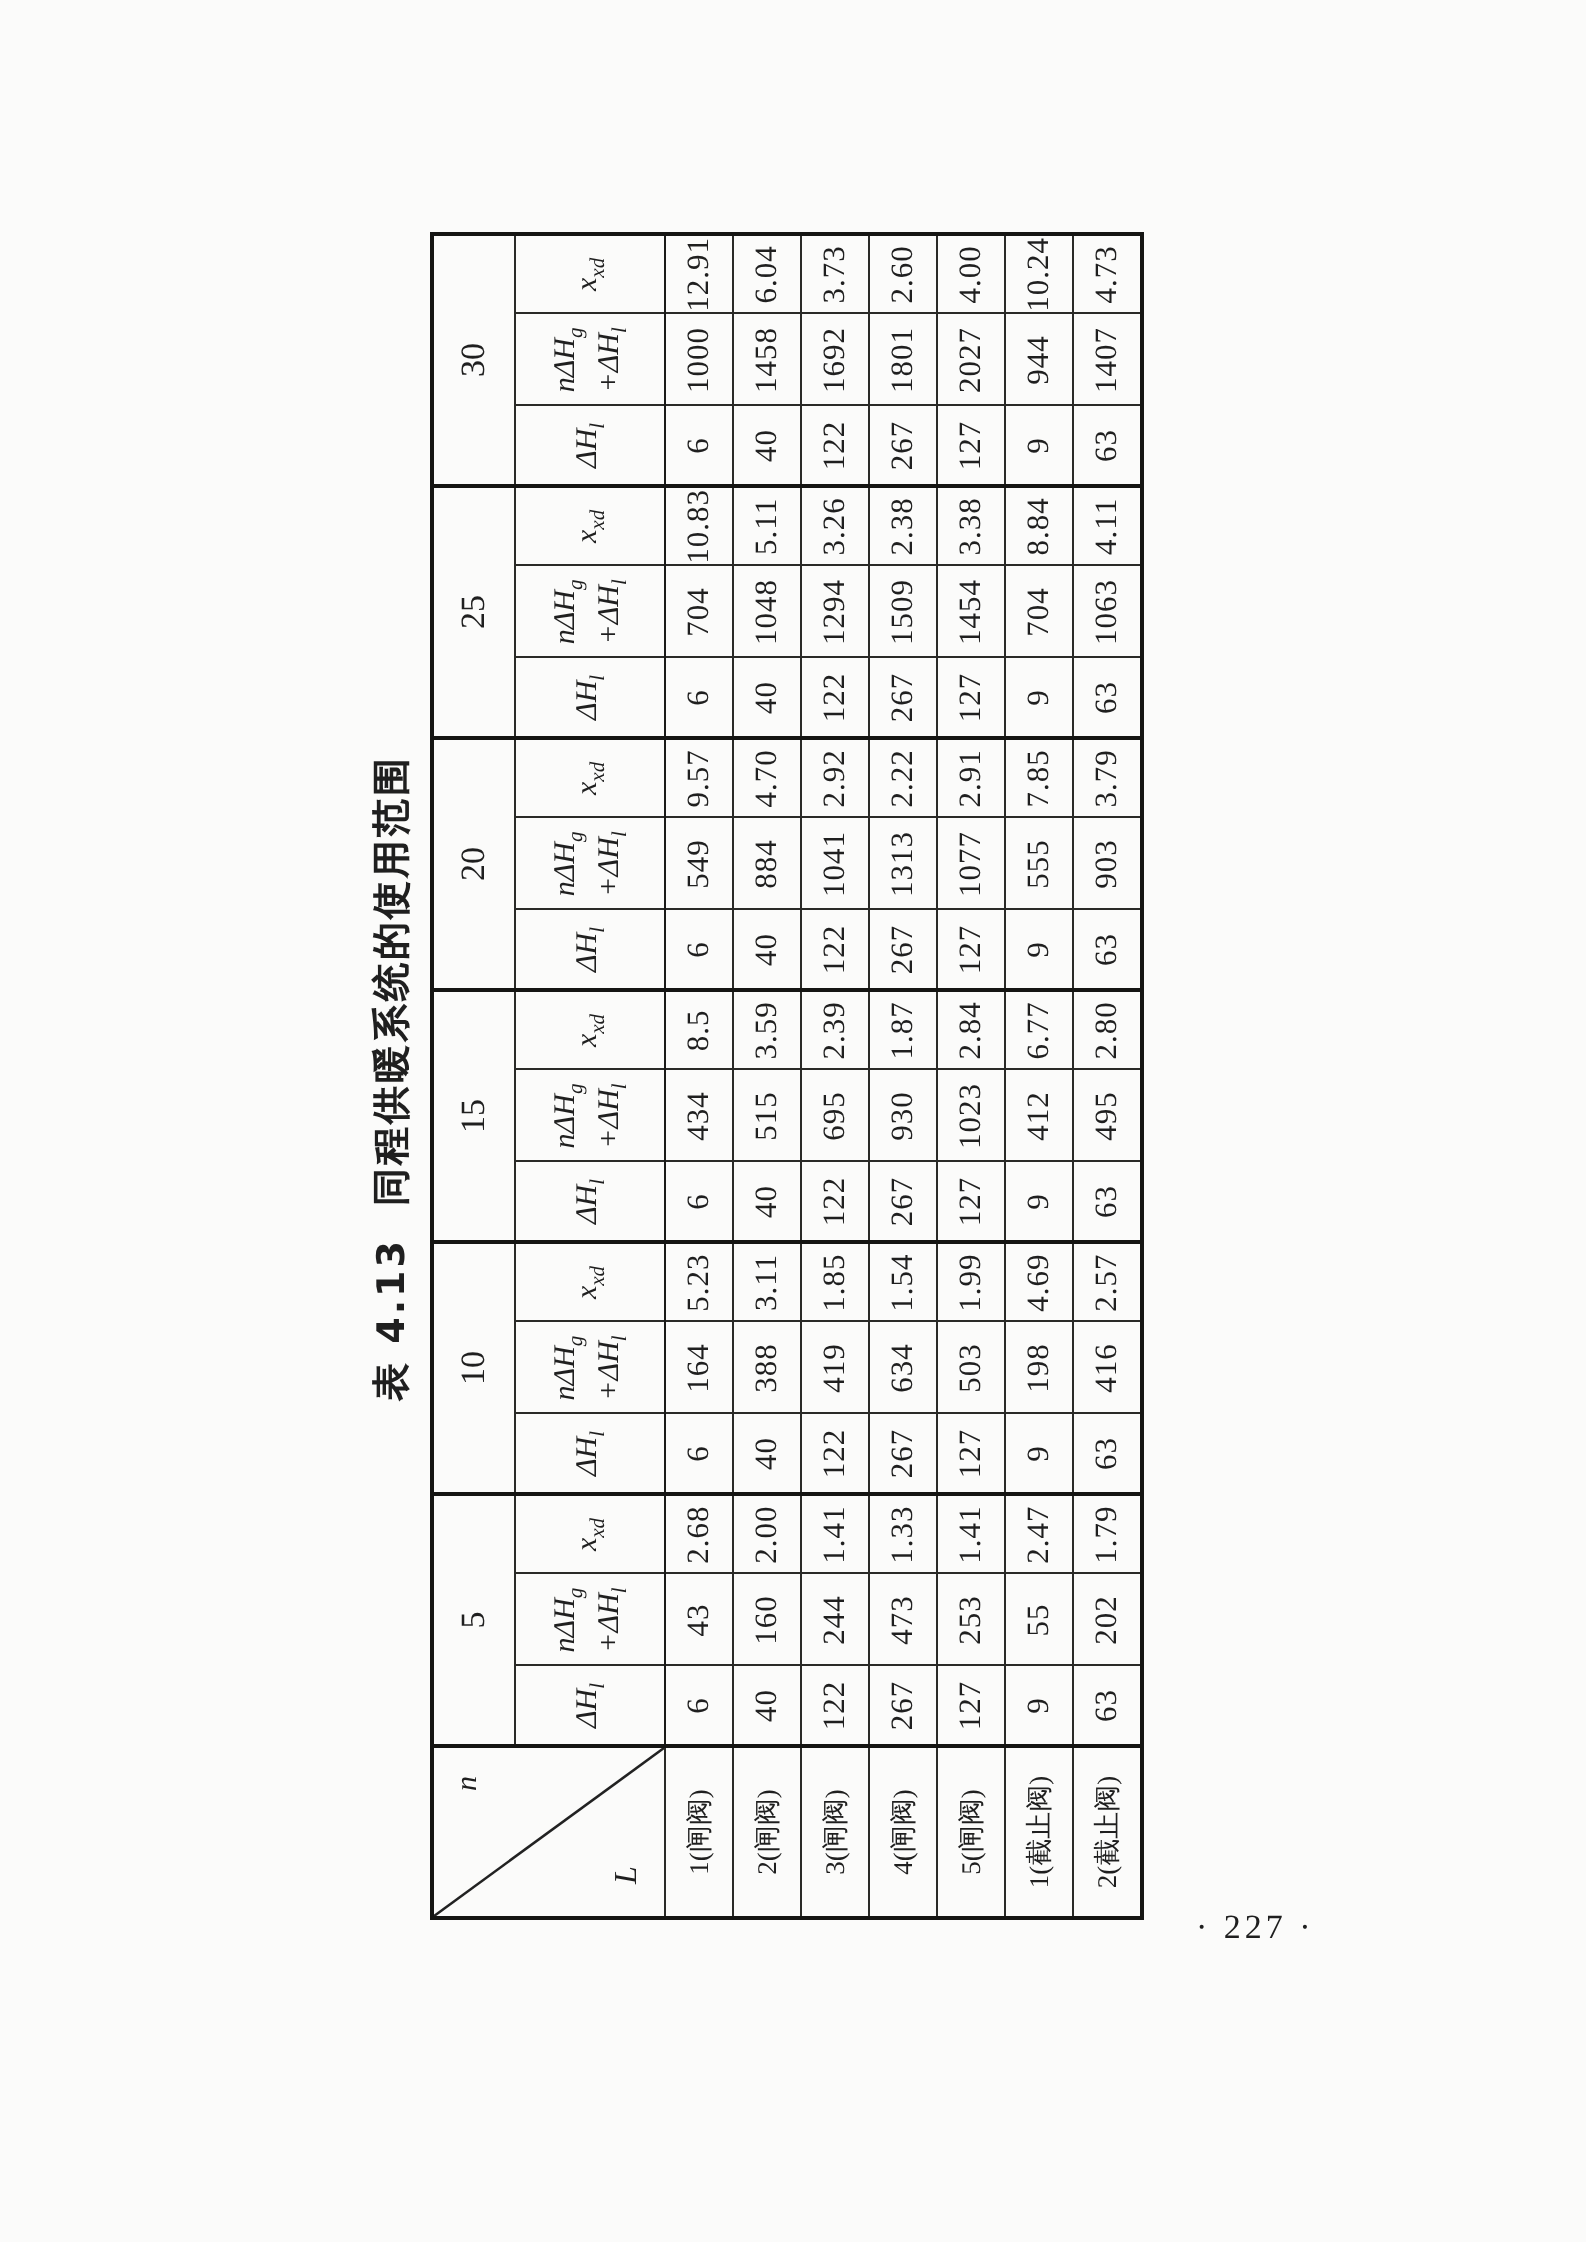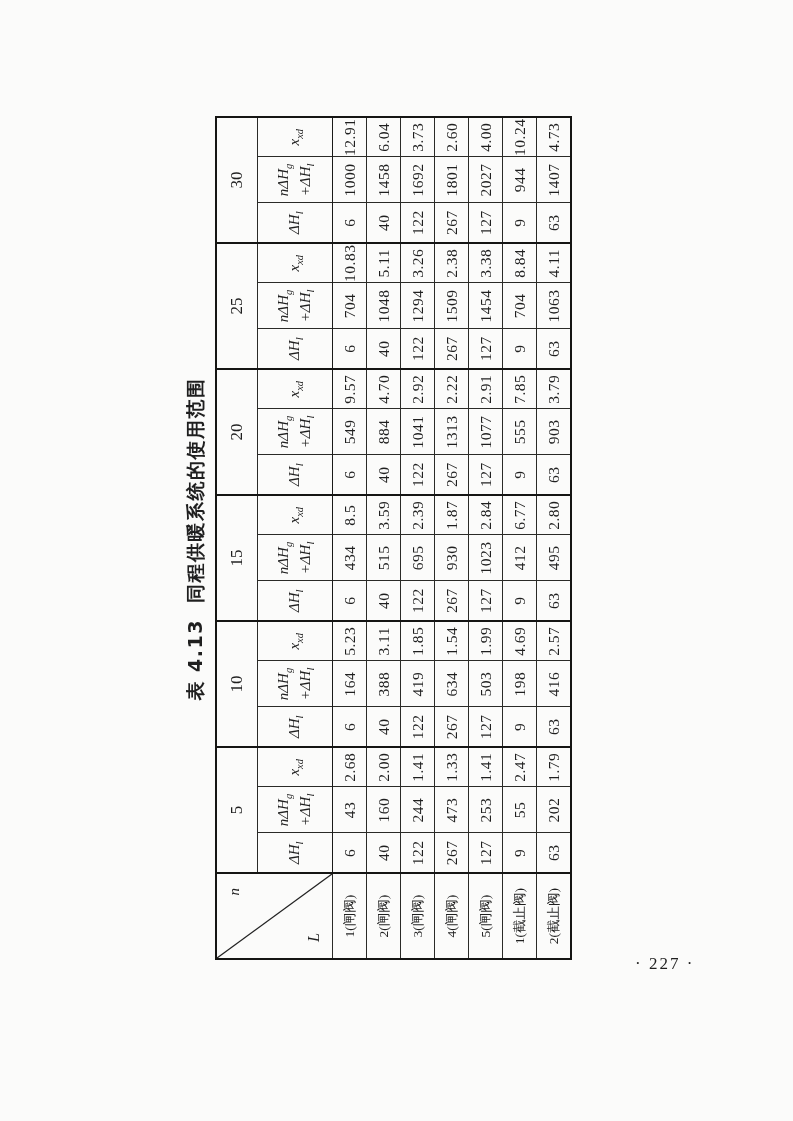--- a/index.html
+++ b/index.html
@@ -37,21 +37,21 @@
   
   .gs{border-left:2.2px solid #151513;}
   .corner,.row-label{border-right:2.2px solid #151513;}
   thead tr:last-child th{border-bottom:1.8px solid #1a1a18;}
   .corner{position:relative;}
   .corner .cvar-n{position:absolute;top:9px;right:14px;font-style:italic;font-size:15px;}
   .corner .cvar-l{position:absolute;bottom:9px;left:16px;font-style:italic;font-size:16px;}
   .corner svg{position:absolute;left:0;top:0;width:100%;height:100%;display:block;}
   .pageno{
     position:absolute;left:598px;top:954px;
-    font-size:17px;letter-spacing:2px;margin-left:37px;
+    font-size:17px;letter-spacing:2px;
   }
 </style>
 </head>
 <body>
 
 <div class="rotor">
   <div class="title">
     <span>表 4.13</span>
     <span>同程供暖系统的使用范围</span>
   </div>

